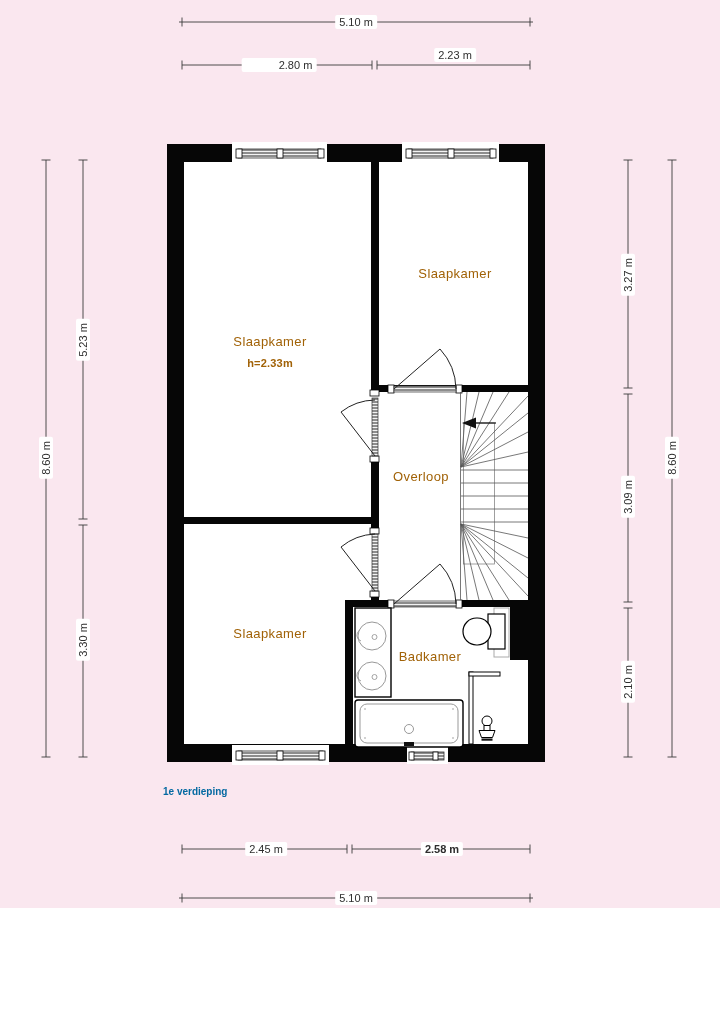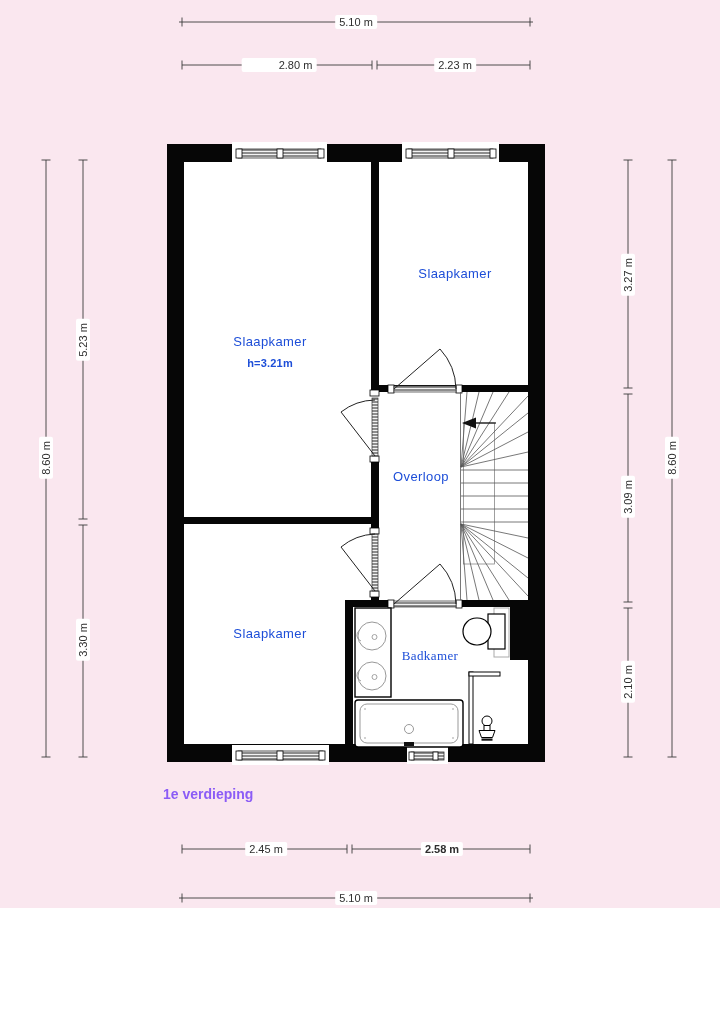--- a/index.html
+++ b/index.html
@@ -1,26 +1,26 @@
 <!DOCTYPE html>
 <html><head>
 <meta charset="utf-8">
 <style>
   html,body{margin:0;padding:0;}
   body{font-family:"Liberation Sans","DejaVu Sans",sans-serif;background:#ffffff;}
   .stage{position:relative;width:720px;height:1017px;overflow:hidden;background:#ffffff;}
   .pink-bg{position:absolute;left:0;top:0;width:720px;height:908px;background:#fae7ef;}
   .plan-svg{position:absolute;left:0;top:0;}
-  .label{position:absolute;transform:translate(-50%,-50%);white-space:nowrap;color:#1d4ed8;}
+  .label{position:absolute;transform:translate(-50%,-50%);white-space:nowrap;color:#a16207;}
   .room-label{font-size:13px;letter-spacing:.4px;}
   .height-note{font-size:11px;font-weight:bold;letter-spacing:.2px;}
   .chip{position:absolute;transform:translate(-50%,-50%);background:#ffffff;border-radius:2px;
         padding:0 4px;font-size:11px;line-height:14px;color:#2e2e2e;white-space:nowrap;}
   .chip.vert{transform:translate(-50%,-50%) rotate(-90deg);}
-  .plan-title{position:absolute;left:163px;top:786px;font-size:14px;font-weight:bold;color:#8b5cf6;}
+  .plan-title{position:absolute;left:163px;top:786px;font-size:10px;font-weight:bold;color:#0369a1;}
   .footer-note{position:absolute;left:4px;top:911px;font-size:8px;color:#3d3d3d;letter-spacing:.1px;}
 </style>
 </head>
 <body>
 
 <div class="stage">
   <div class="pink-bg"></div>
 
   <svg class="plan-svg" width="720" height="1017" viewBox="0 0 720 1017">
     <defs>
@@ -175,29 +175,29 @@
       <path d="M83,160 V519 M83,525 V757 M78.5,160 H87.5 M78.5,519 H87.5 M78.5,525 H87.5 M78.5,757 H87.5"></path>
 
       <path d="M628,160 V388 M628,394 V602 M628,608 V757
                M623.5,160 H632.5 M623.5,388 H632.5 M623.5,394 H632.5
                M623.5,602 H632.5 M623.5,608 H632.5 M623.5,757 H632.5"></path>
       <path d="M672,160 V757 M667.5,160 H676.5 M667.5,757 H676.5"></path>
     </g>
   </svg>
 
   <div class="label room-label" style="left:270px;top:341px;">Slaapkamer</div>
-  <div class="label height-note" style="left:270px;top:363px;">h=3.21m</div>
+  <div class="label height-note" style="left:270px;top:363px;">h=2.33m</div>
   <div class="label room-label" style="left:455px;top:273px;">Slaapkamer</div>
   <div class="label room-label" style="left:270px;top:633px;">Slaapkamer</div>
   <div class="label room-label" style="left:421px;top:476px;">Overloop</div>
-  <div class="label room-label" style="left:430px;top:656px;font-family:Liberation Serif, serif;">Badkamer</div>
+  <div class="label room-label" style="left:430px;top:656px;">Badkamer</div>
 
   <div class="chip" style="left:356px;top:22px;">5.10 m</div>
   <div class="chip" style="left:279px;top:65px;padding-left:37px;">2.80 m</div>
-  <div class="chip" style="left:455px;top:65px;">2.23 m</div>
+  <div class="chip" style="left:455px;top:55px;">2.23 m</div>
   <div class="chip vert" style="left:46px;top:458px;">8.60 m</div>
   <div class="chip vert" style="left:83px;top:340px;">5.23 m</div>
   <div class="chip vert" style="left:83px;top:640px;">3.30 m</div>
   <div class="chip vert" style="left:628px;top:275px;">3.27 m</div>
   <div class="chip vert" style="left:628px;top:497px;">3.09 m</div>
   <div class="chip vert" style="left:628px;top:682px;">2.10 m</div>
   <div class="chip vert" style="left:672px;top:458px;">8.60 m</div>
   <div class="chip" style="left:266px;top:849px;">2.45 m</div>
   <div class="chip" style="left:442px;top:849px;font-weight:bold;">2.58 m</div>
   <div class="chip" style="left:356px;top:898px;">5.10 m</div>

